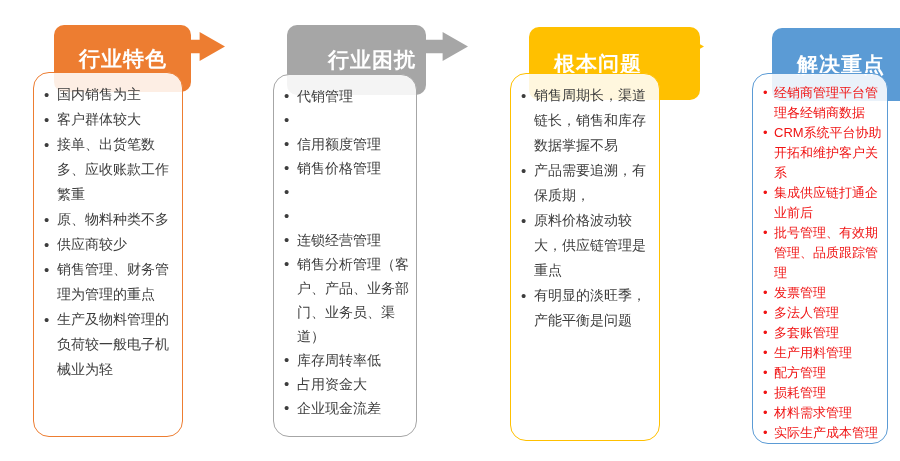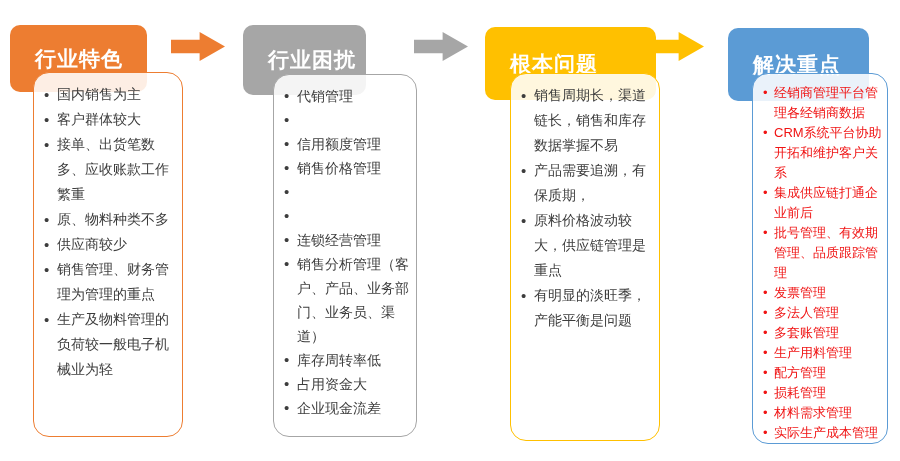--- a/index.html
+++ b/index.html
@@ -18,20 +18,21 @@
   .col { position: absolute; inset: 0; pointer-events: none; }
 
   
   .hdr {
     position: absolute;
     border-radius: 10px;
     background: var(--accent);
     display: flex;
     align-items: center;
     z-index: 1;
+    margin-left: 44px;
   }
   .hdr-label {
     color: #ffffff;
     font-weight: bold;
     font-size: 21px;
     letter-spacing: 1px;
     padding-left: 25px;
     white-space: nowrap;
   }
 
@@ -61,21 +62,21 @@
     flex: 0 0 13px;
     width: 13px;
     font-size: 15px;
     line-height: inherit;
   }
   .txt { flex: 1; }
 
   
   .col-0 .hdr { left: 10px;  top: 25px; width: 137px; height: 67px; }
   .col-0 .box { left: 33px;  top: 72px; width: 150px; height: 365px; }
-  .col-1 .hdr { left: 243px; top: 25px; width: 123px; height: 70px; }
+  .col-1 .hdr { left: 243px; top: 25px; width: 123px; height: 70px; padding-left: 16px; }
   .col-1 .box { left: 273px; top: 74px; width: 144px; height: 363px; }
   .col-1 .item { line-height: 24px; }
   .col-2 .hdr { left: 485px; top: 27px; width: 171px; height: 73px; }
   .col-2 .box { left: 510px; top: 73px; width: 150px; height: 368px; }
   .col-3 .hdr { left: 728px; top: 28px; width: 141px; height: 73px; }
   .col-3 .box { left: 752px; top: 73px; width: 136px; height: 371px; }
   .col-3 .item { font-size: 13px; line-height: 20px; }
   .col-3 .dot  { flex-basis: 11px; width: 11px; font-size: 13px; }
 
   

